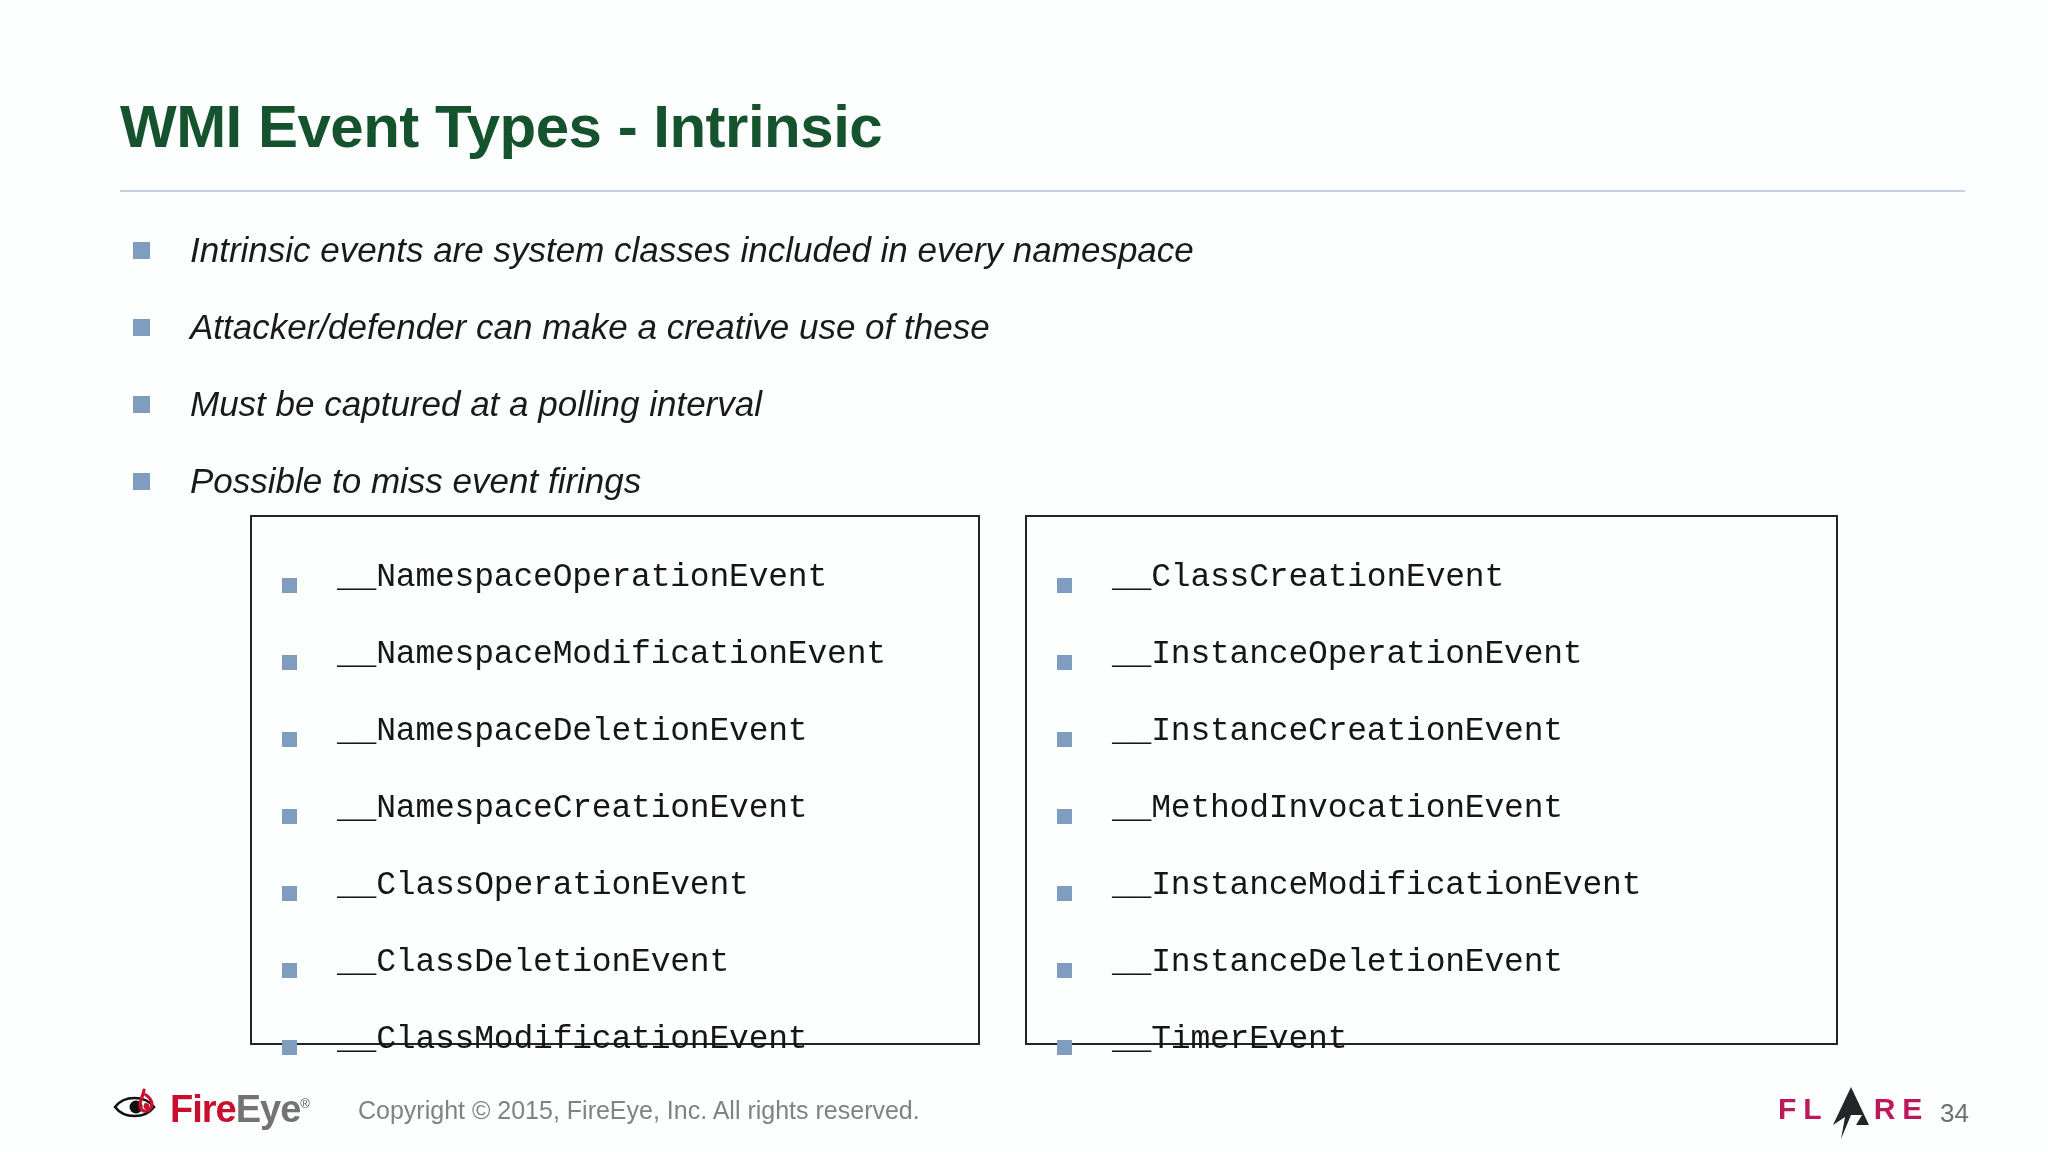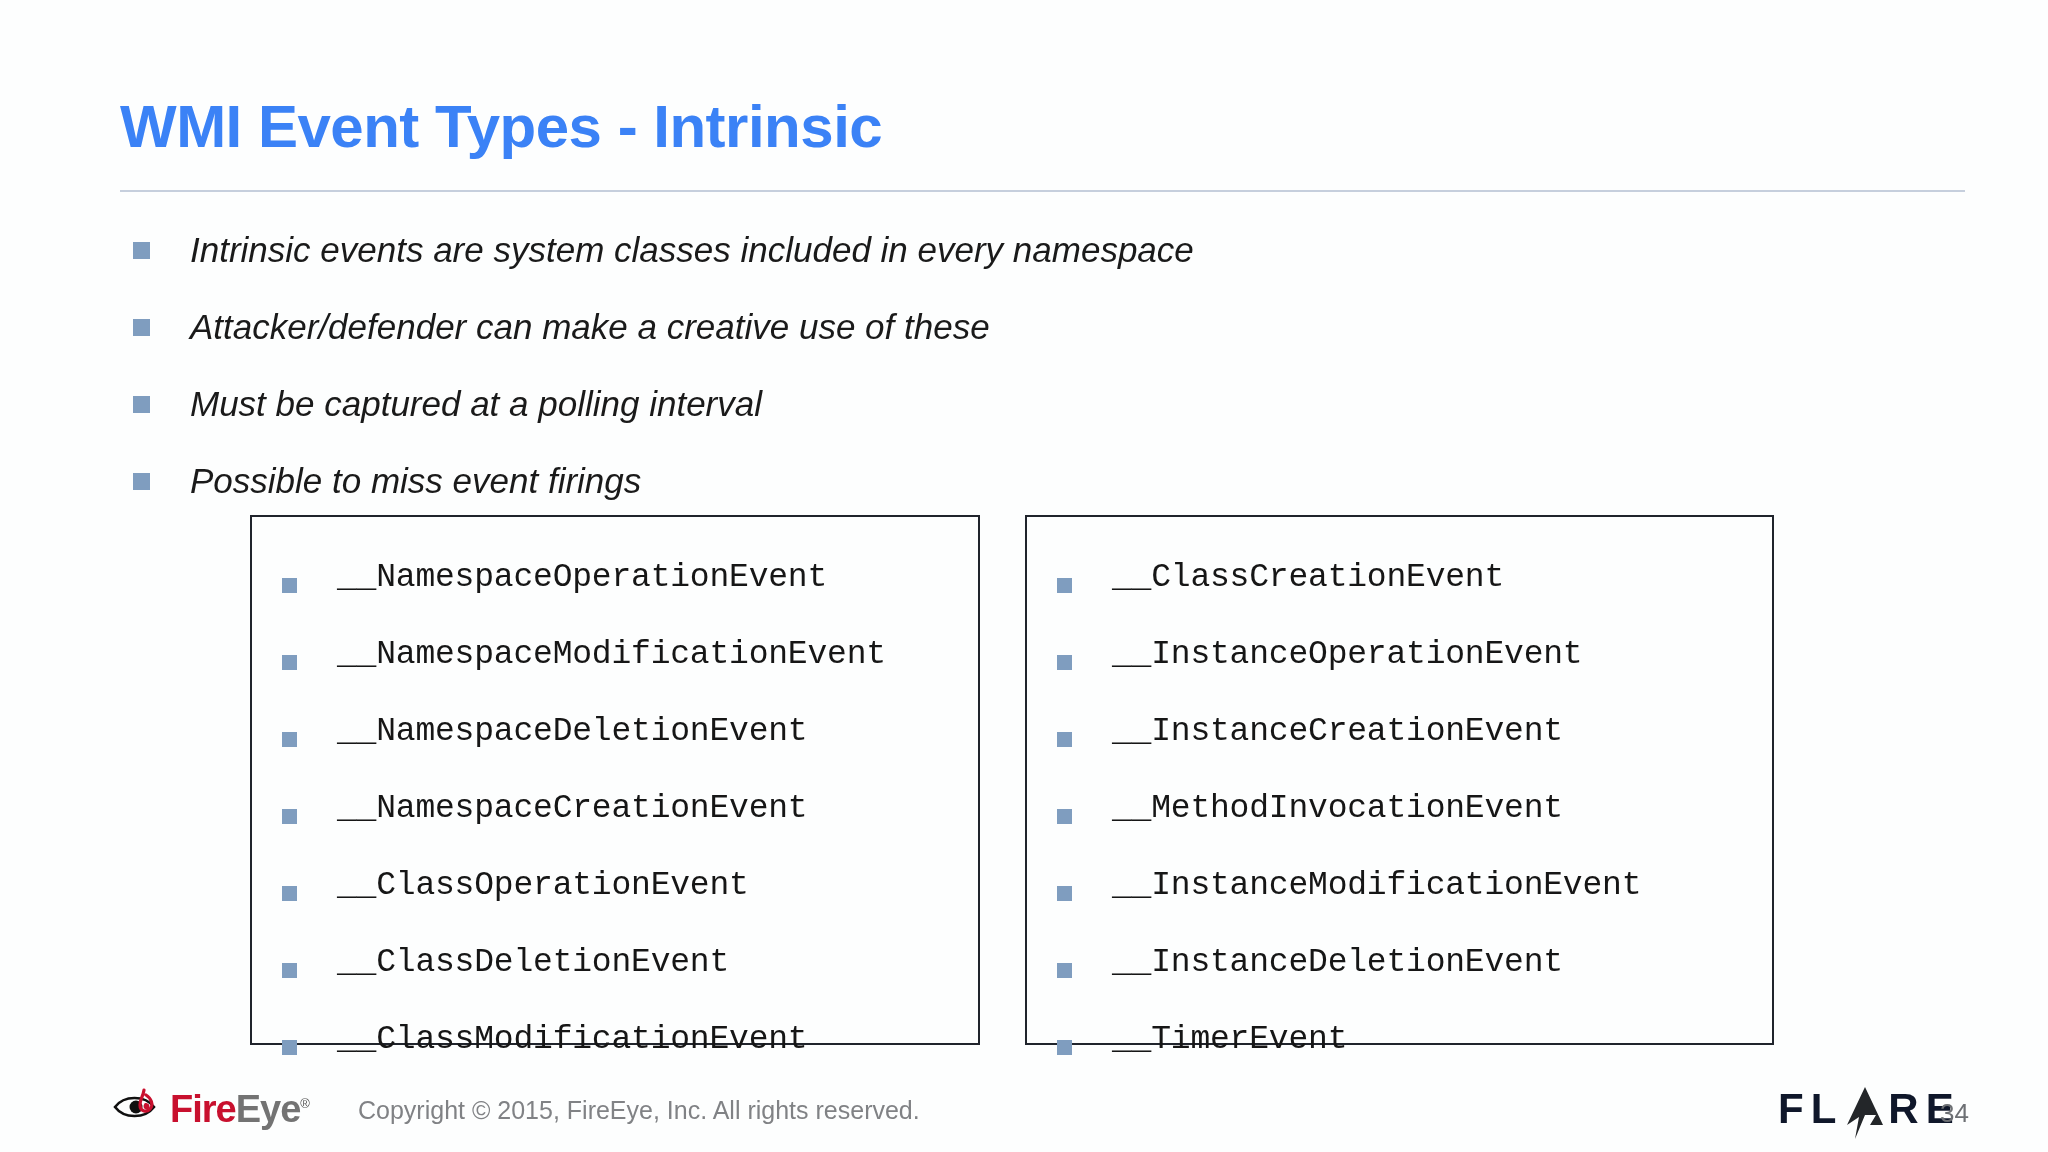--- a/index.html
+++ b/index.html
@@ -18,21 +18,21 @@
     overflow: hidden;
   }
 
   
   .slide-title {
     position: absolute;
     left: 120px;
     top: 92px;
     font-size: 60px;
     font-weight: bold;
-    color: #3b82f6;
+    color: #14532d;
     letter-spacing: -0.5px;
     white-space: nowrap;
     font-family: "Liberation Sans", sans-serif;
   }
   .title-rule {
     position: absolute;
     left: 120px;
     top: 190px;
     width: 1845px;
     height: 2px;
@@ -71,21 +71,21 @@
   
   .event-box {
     position: absolute;
     top: 515px;
     height: 530px;
     border: 2px solid #20242c;
     background: #fdfefe;
     box-sizing: border-box;
   }
   .event-box.left  { left: 250px;  width: 730px; }
-  .event-box.right { left: 1025px; width: 749px; }
+  .event-box.right { left: 1025px; width: 813px; }
 
   .event-list {
     position: absolute;
     left: 30px;
     top: 22px;
     right: 6px;
   }
   .event-row {
     display: flex;
     align-items: center;
@@ -151,24 +151,24 @@
 
   .flare-logo {
     position: absolute;
     left: 1778px;
     top: 1085px;
     display: flex;
     align-items: center;
     height: 48px;
   }
   .flare-fl, .flare-re {
-    font-size: 42px;
+    font-size: 30px;
     font-weight: bold;
     letter-spacing: 7px;
-    color: #0f172a;
+    color: #be185d;
     line-height: 42px;
     font-family: "Liberation Sans", sans-serif;
   }
   .flare-bolt {
     width: 44px;
     height: 56px;
     margin: 0 1px 0 0;
     position: relative;
     top: 4px;
   }

